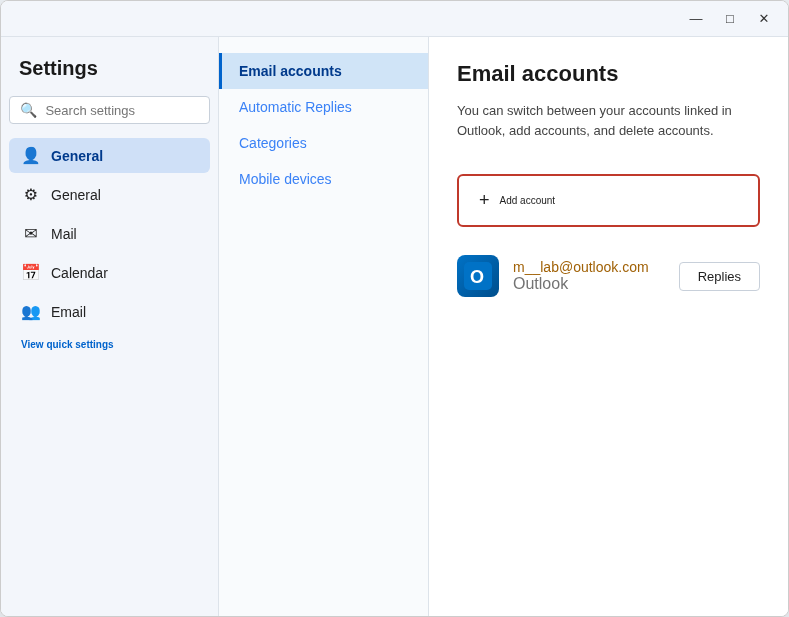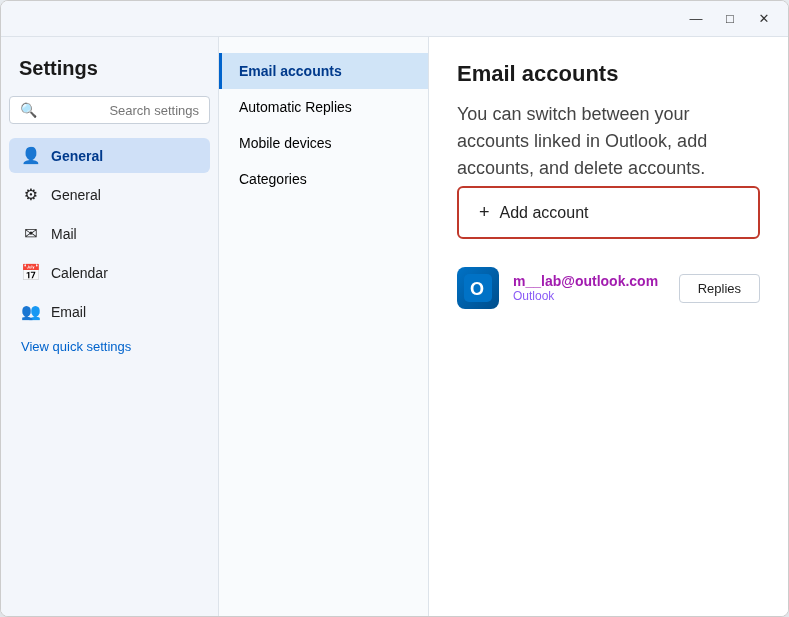--- a/index.html
+++ b/index.html
@@ -82,21 +82,20 @@
       margin-bottom: 10px;
       gap: 8px;
     }
     .search-box input {
       border: none;
       outline: none;
       background: transparent;
       font-size: 13px;
       color: #444;
       width: 100%;
-      text-align: right;
     }
     .search-icon-svg {
       color: #888;
       font-size: 14px;
       flex-shrink: 0;
     }
     .nav-item {
       display: flex;
       align-items: center;
       gap: 10px;
@@ -113,36 +112,37 @@
     }
     .nav-item .nav-icon {
       font-size: 16px;
       width: 20px;
       text-align: center;
       flex-shrink: 0;
     }
     .quick-settings-link {
       padding: 6px 12px;
       color: #0063cc;
-      font-size: 13px;
+      font-size: 10px;
       cursor: pointer;
       border-radius: 4px;
+      font-weight: bold;
     }
     
     .mid-panel {
       width: 210px;
       background: #f9fbfd;
       border-right: 1px solid #dde3ea;
       padding: 16px 0;
       flex-shrink: 0;
     }
     .mid-panel-item {
       padding: 10px 20px;
       cursor: pointer;
-      color: #000000;
+      color: #3b82f6;
       font-size: 14px;
       background: transparent;
     }
     .mid-panel-item.active {
       background: #d0e4f7;
       font-weight: 600;
       color: #003a8c;
       border-left: 3px solid #0063cc;
       padding-left: 17px;
     }
@@ -153,44 +153,44 @@
       overflow-y: auto;
       background: #fff;
     }
     .main-title {
       font-size: 22px;
       font-weight: 600;
       color: #1a1a1a;
       margin-bottom: 14px;
     }
     .description {
-      font-size: 18px;
+      font-size: 13px;
       color: #444;
-      margin-bottom: 4px;
+      margin-bottom: 34px;
       line-height: 1.5;
     }
     .add-account-box {
       border: 2px solid #c0392b;
       border-radius: 6px;
       padding: 14px 20px;
       display: flex;
       align-items: center;
       gap: 10px;
       cursor: pointer;
       margin-bottom: 20px;
       background: #fff;
       transition: background 0.15s;
     }
     .add-account-plus {
       font-size: 18px;
       color: #222;
       font-weight: 300;
     }
     .add-account-label {
-      font-size: 16px;
+      font-size: 10px;
       color: #222;
     }
     .account-row {
       display: flex;
       align-items: center;
       gap: 14px;
       padding: 8px 0;
     }
     .outlook-icon {
       width: 42px;
@@ -203,26 +203,26 @@
       color: #fff;
       font-size: 22px;
       font-weight: bold;
       flex-shrink: 0;
     }
     .account-info {
       flex: 1;
     }
     .account-email {
       font-size: 14px;
-      font-weight: 700;
-      color: #a21caf;
+      font-weight: 400;
+      color: #a16207;
     }
     .account-type {
-      font-size: 12px;
-      color: #8b5cf6;
+      font-size: 16px;
+      color: #737373;
     }
     .manage-btn {
       padding: 6px 18px;
       border: 1px solid #c8d0da;
       background: #fff;
       border-radius: 4px;
       cursor: pointer;
       font-size: 13px;
       color: #222;
     }
@@ -267,22 +267,22 @@
       <div class="nav-item">
         <span class="nav-icon">👥</span>
         <span>Email</span>
       </div>
       <div class="quick-settings-link">View quick settings</div>
     </div>
 
     <div class="mid-panel">
       <div class="mid-panel-item active">Email accounts</div>
       <div class="mid-panel-item">Automatic Replies</div>
+      <div class="mid-panel-item">Categories</div>
       <div class="mid-panel-item">Mobile devices</div>
-      <div class="mid-panel-item">Categories</div>
     </div>
 
     <div class="main-content">
       <div class="main-title">Email accounts</div>
       <div class="description">You can switch between your accounts linked in Outlook, add accounts, and delete accounts.</div>
       <div class="add-account-box">
         <span class="add-account-plus">+</span>
         <span class="add-account-label">Add account</span>
       </div>
       <div class="account-row">

